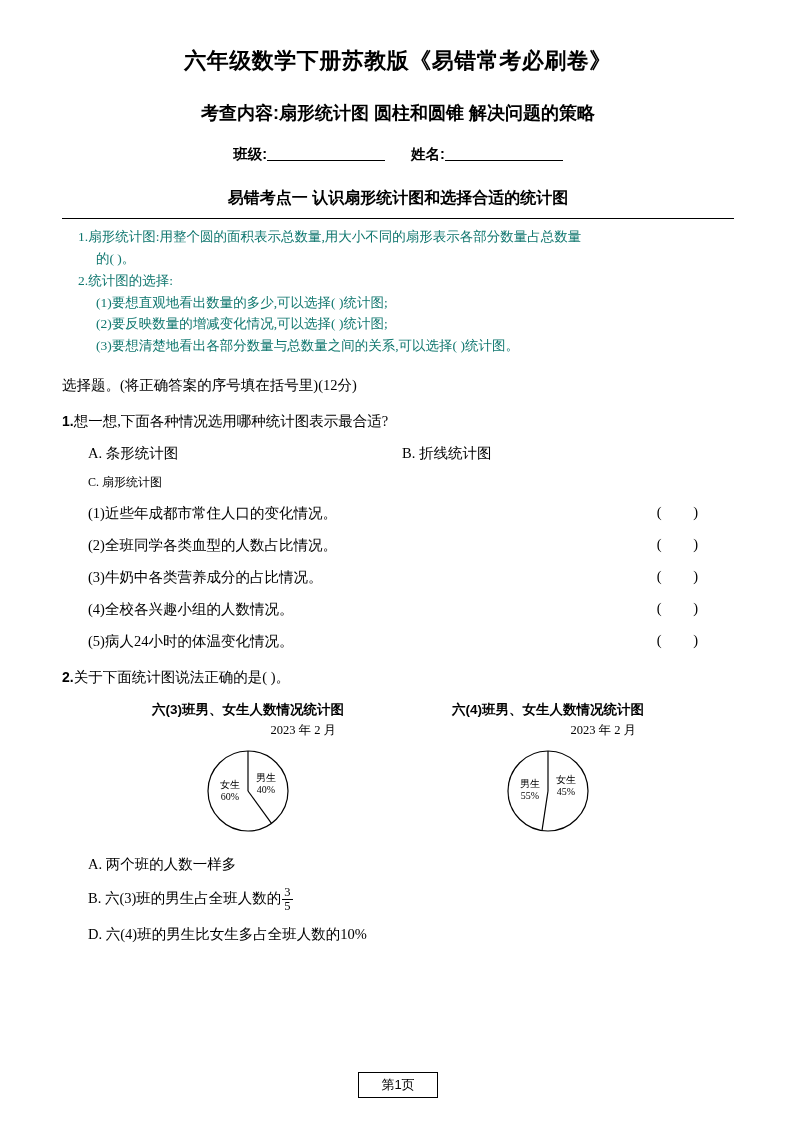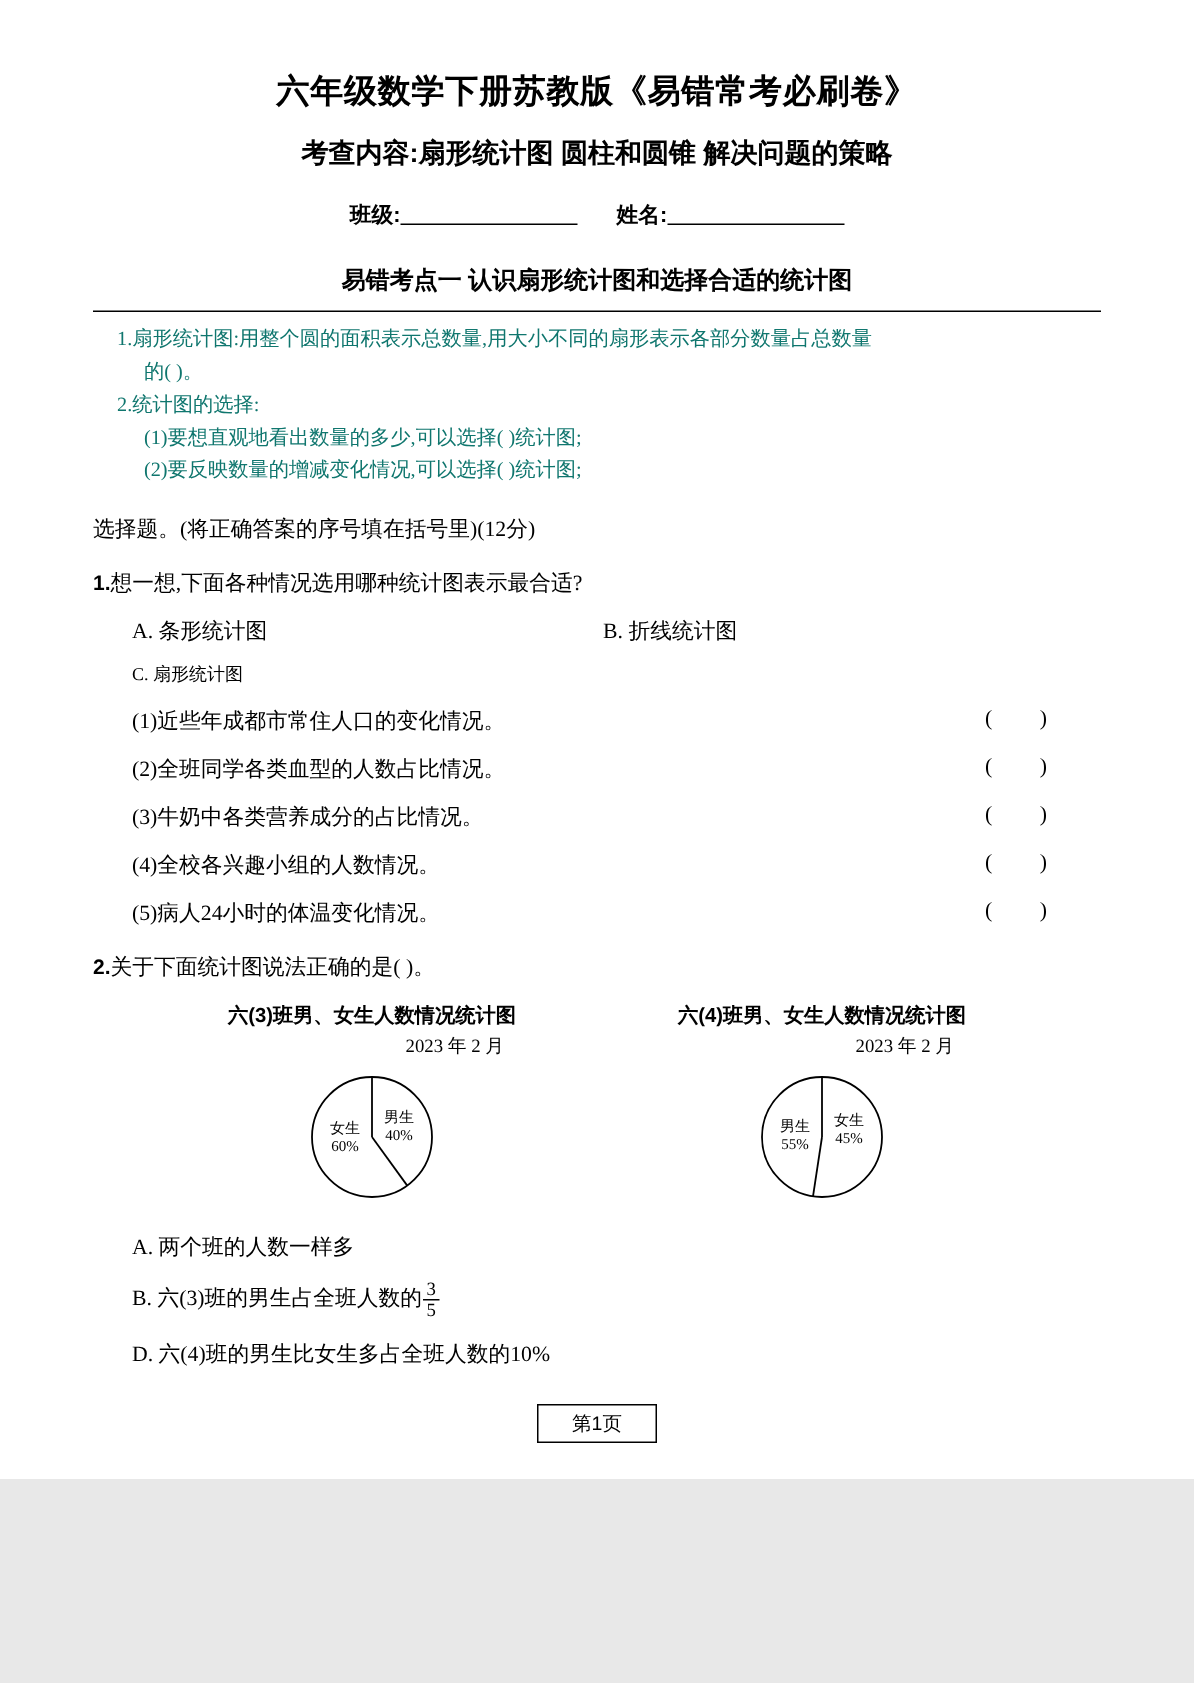--- a/index.html
+++ b/index.html
@@ -3,21 +3,21 @@
 <meta charset="utf-8">
 <style>
   html, body {
     margin: 0;
     padding: 0;
     background: #e8e8e8;
   }
   .page {
     position: relative;
     width: 796px;
-    height: 986px;
+    height: 1122px;
     background: #ffffff;
     margin: 0 auto;
     font-family: "Liberation Serif", serif;
     color: #000;
     overflow: hidden;
   }
   .inner {
     position: absolute;
     left: 62px;
     top: 0;
@@ -31,21 +31,21 @@
     font-weight: bold;
     font-size: 22px;
     letter-spacing: 0.5px;
     margin-top: 46px;
   }
   .title2 {
     text-align: center;
     font-family: "Liberation Sans", sans-serif;
     font-weight: bold;
     font-size: 18px;
-    margin-top: 14px;
+    margin-top: 25px;
   }
   .fillrow {
     margin-top: 20px;
     text-align: center;
     font-size: 14.5px;
     font-family: "Liberation Sans", sans-serif;
     font-weight: bold;
   }
   .fillrow .blank {
     display: inline-block;
@@ -211,20 +211,21 @@
     <div class="sectitle">易错考点一 认识扇形统计图和选择合适的统计图</div>
     <hr class="hr">
 
 
     <div class="red">
       <span class="l ind1">1.扇形统计图:用整个圆的面积表示总数量,用大小不同的扇形表示各部分数量占总数量</span>
       <span class="l ind2">的(        )。</span>
       <span class="l ind1">2.统计图的选择:</span>
       <span class="l ind2">(1)要想直观地看出数量的多少,可以选择(        )统计图;</span>
       <span class="l ind2">(2)要反映数量的增减变化情况,可以选择(        )统计图;</span>
+      <span class="l ind2">(3)要想清楚地看出各部分数量与总数量之间的关系,可以选择(        )统计图。</span>
     </div>
 
     <div class="q-head">选择题。(将正确答案的序号填在括号里)(12分)</div>
 
     <div class="q1">
       <span class="q-num">1.</span><span>想一想,下面各种情况选用哪种统计图表示最合适?</span>
     </div>
 
     <div class="opts">
       <span>A. 条形统计图</span>

